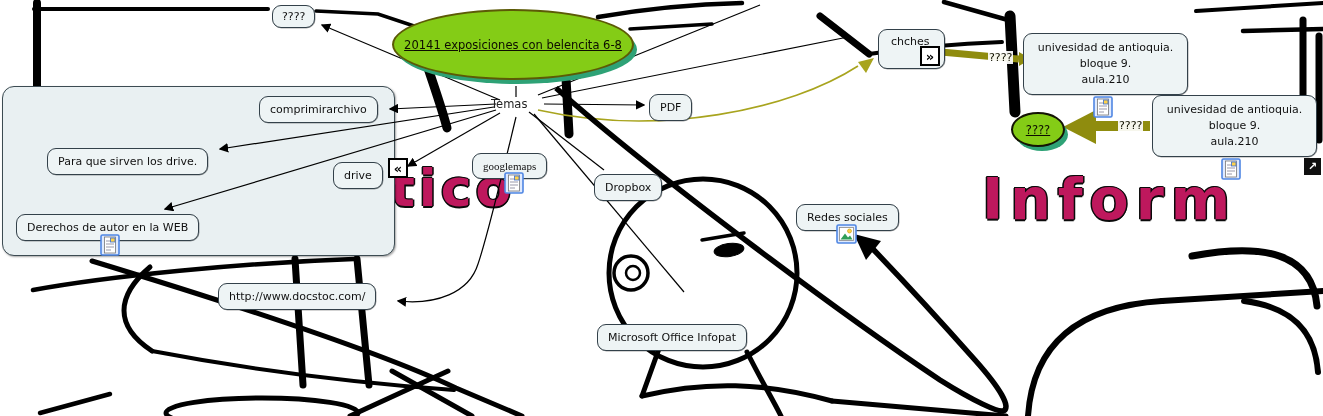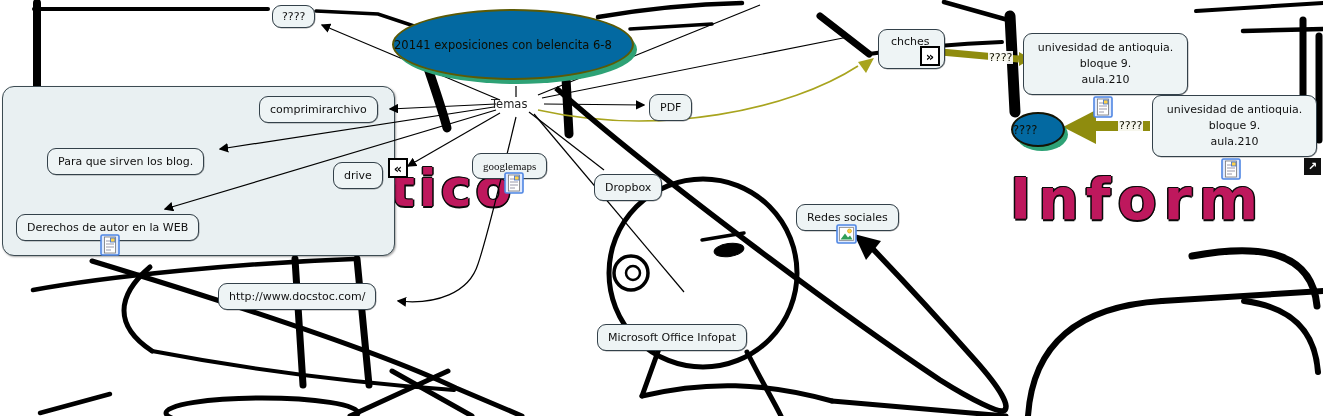--- a/index.html
+++ b/index.html
@@ -4,33 +4,33 @@
 <style>
   html,body{margin:0;padding:0;background:#888;}
   .stage{position:relative;width:1323px;height:416px;background:#ffffff;overflow:hidden;
          font-family:"DejaVu Sans","Liberation Sans",sans-serif;}
   svg.layer{position:absolute;left:0;top:0;}
   .bg-art{z-index:0;}
   .bigword{position:absolute;z-index:1;font-weight:bold;color:#be185d;
            text-shadow:1.5px 0 #0b0b0b,-1.5px 0 #0b0b0b,0 1.5px #0b0b0b,0 -1.5px #0b0b0b,
                        1px 1px #0b0b0b,-1px -1px #0b0b0b;}
   .bigword-left{left:390px;top:158px;font-size:52px;letter-spacing:4px;}
-  .bigword-right{left:982px;top:166px;font-size:57px;letter-spacing:7px;margin-left:28px;}
+  .bigword-right{left:982px;top:166px;font-size:57px;letter-spacing:7px;}
   .panel{position:absolute;left:2px;top:86px;width:391px;height:168px;z-index:2;
          background:#e9f0f2;border:1.5px solid #3c4b52;border-radius:12px;
          box-shadow:1px 1px 2px rgba(0,0,0,.35);}
   .links{z-index:4;}
   .node{position:absolute;z-index:6;background:#eef4f5;border:1px solid #33414a;border-radius:9px;
         font-size:11px;color:#111;padding:6px 10px;white-space:nowrap;
         box-shadow:0.5px 0.5px 0 rgba(0,0,0,.35);}
   .node-univ{white-space:pre-line;text-align:center;width:141px;padding:6px 11px;line-height:1.45;}
   .node-chches{padding:5px 14px 20px 12px;}
-  .ellipse{position:absolute;z-index:6;border-radius:50%;background:#0369a1;
+  .ellipse{position:absolute;z-index:6;border-radius:50%;background:#84cc16;
            border:2px solid #5c5a06;box-shadow:4px 5px 0 -1px #2ea276;
-           display:flex;align-items:center;justify-content:flex-start;color:#0d0d00;font-size:11.5px;}
+           display:flex;align-items:center;justify-content:center;color:#0d0d00;font-size:11.5px;text-decoration:underline;}
   .ellipse-main{left:392px;top:9px;width:238px;height:67px;}
   .ellipse-small{left:1011px;top:112px;width:50px;height:31px;border-color:#141404;}
   .hub-label{position:absolute;left:491px;top:97px;z-index:6;font-size:11.5px;color:#222;}
   .linklabel{position:absolute;z-index:6;font-size:11px;color:#101000;
              background:rgba(255,255,255,.92);padding:0 1px;line-height:13px;}
   .chev{position:absolute;z-index:7;width:20px;height:20px;background:#fff;border:2px solid #000;
         box-sizing:border-box;display:flex;align-items:center;justify-content:center;
         font-size:13px;font-weight:bold;color:#000;line-height:1;}
   .extarrow{position:absolute;z-index:7;width:17px;height:17px;background:#101010;color:#fff;
             display:flex;align-items:center;justify-content:center;font-size:11px;font-weight:bold;}
@@ -135,21 +135,21 @@
     <span>????</span>
   </div>
 
   <div class="hub-label">Temas</div>
 
   <div class="linklabel" style="left:988px;top:51px;">????</div>
   <div class="linklabel" style="left:1118px;top:119px;">????</div>
 
   <div class="node" style="left:272px;top:5px;padding:4px 9px;">????</div>
   <div class="node" style="left:259px;top:96px;">comprimirarchivo</div>
-  <div class="node" style="left:47px;top:148px;">Para que sirven los blog.</div>
+  <div class="node" style="left:47px;top:148px;">Para que sirven los drive.</div>
   <div class="node" style="left:333px;top:162px;">drive</div>
   <div class="node" style="left:16px;top:214px;">Derechos de autor en la WEB</div>
   <div class="node" style="left:649px;top:94px;">PDF</div>
   <div class="node" style="left:472px;top:153px;font-family:Liberation Serif, serif;">googlemaps</div>
   <div class="node" style="left:594px;top:174px;">Dropbox</div>
   <div class="node" style="left:796px;top:204px;">Redes sociales</div>
   <div class="node" style="left:597px;top:292px;margin-top:32px;">Microsoft Office Infopat</div>
   <div class="node" style="left:218px;top:283px;">http://www.docstoc.com/</div>
   <div class="node node-chches" style="left:878px;top:29px;">chches</div>
   <div class="node node-univ" style="left:1023px;top:33px;">univesidad de antioquia.

